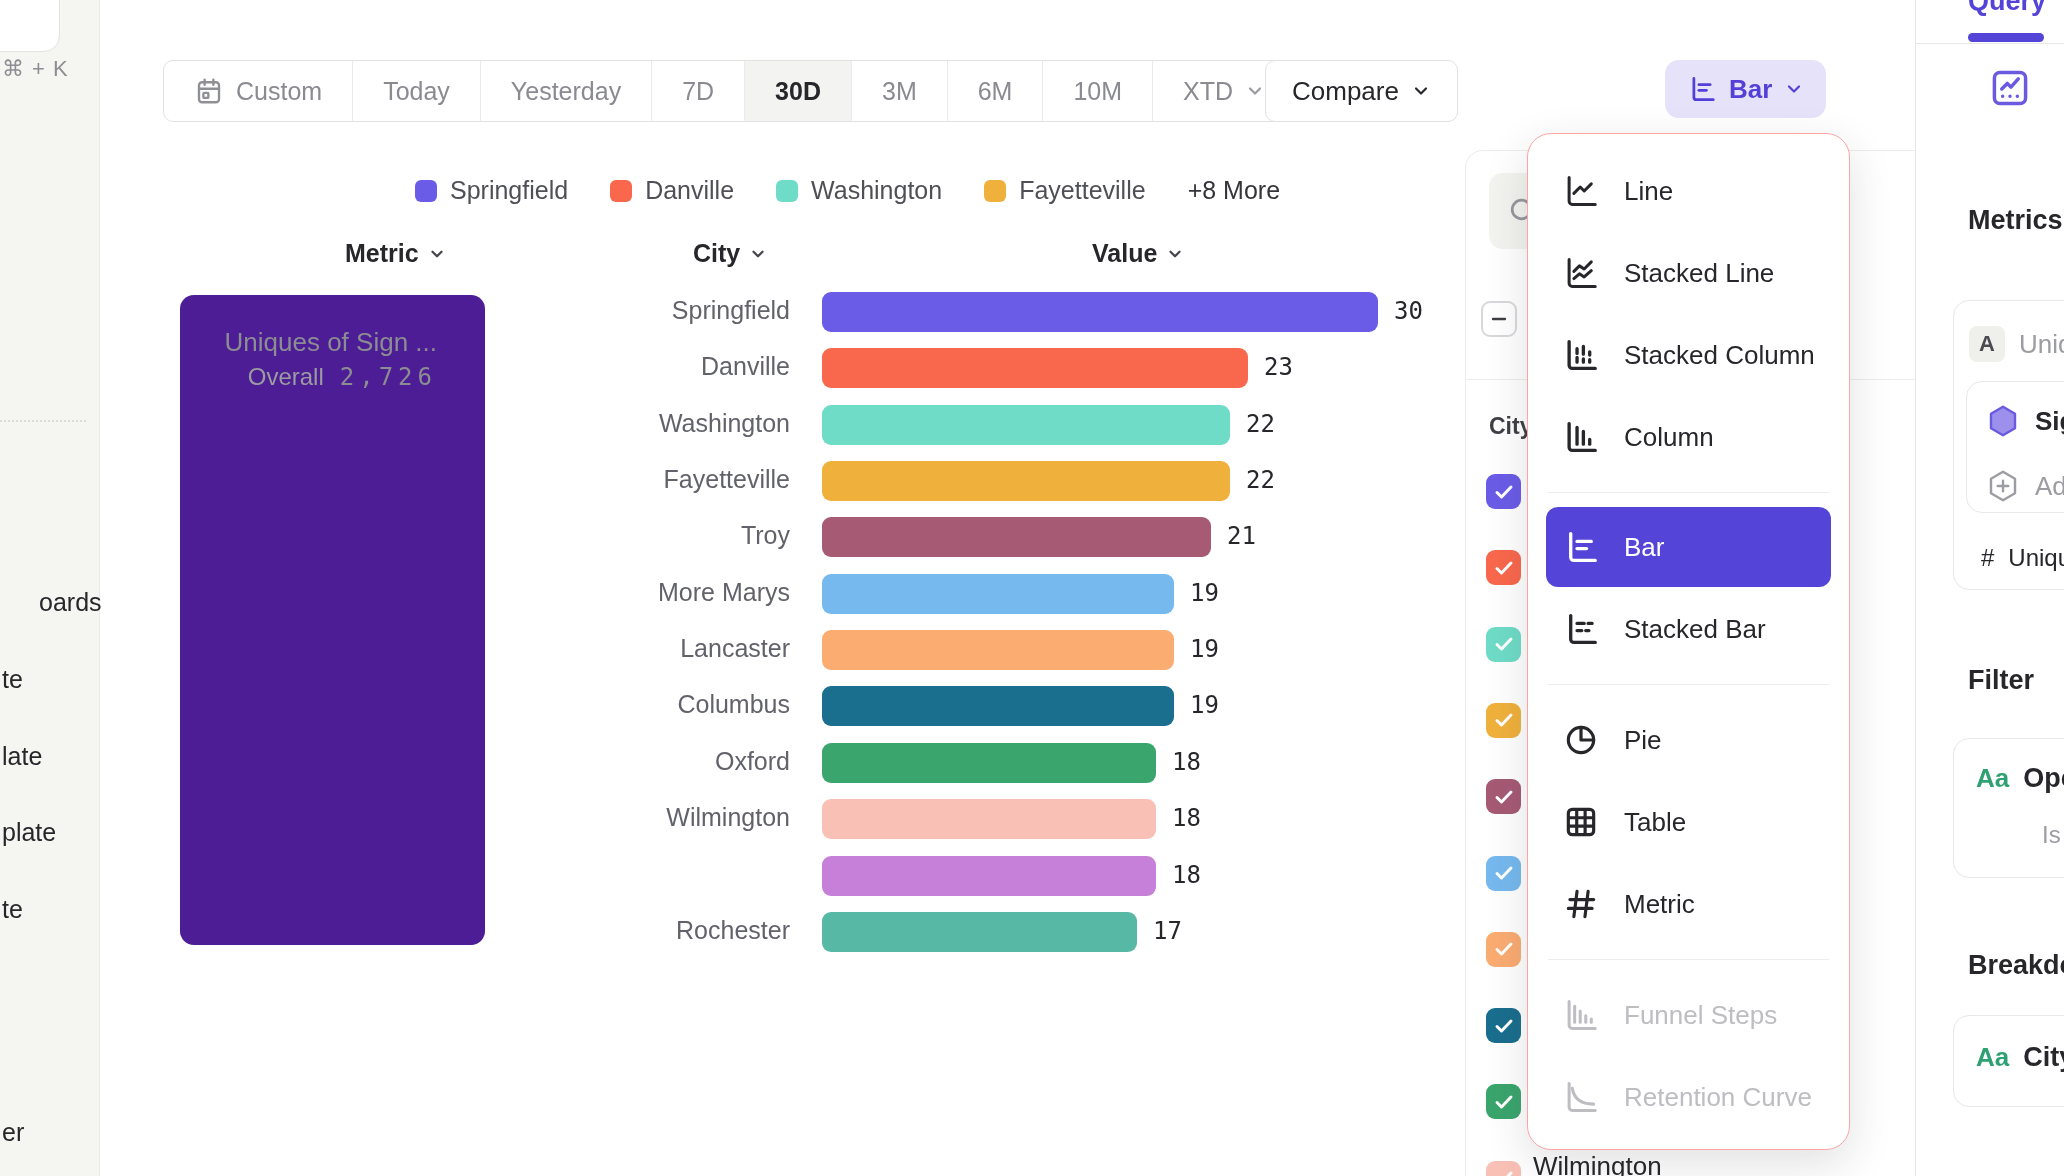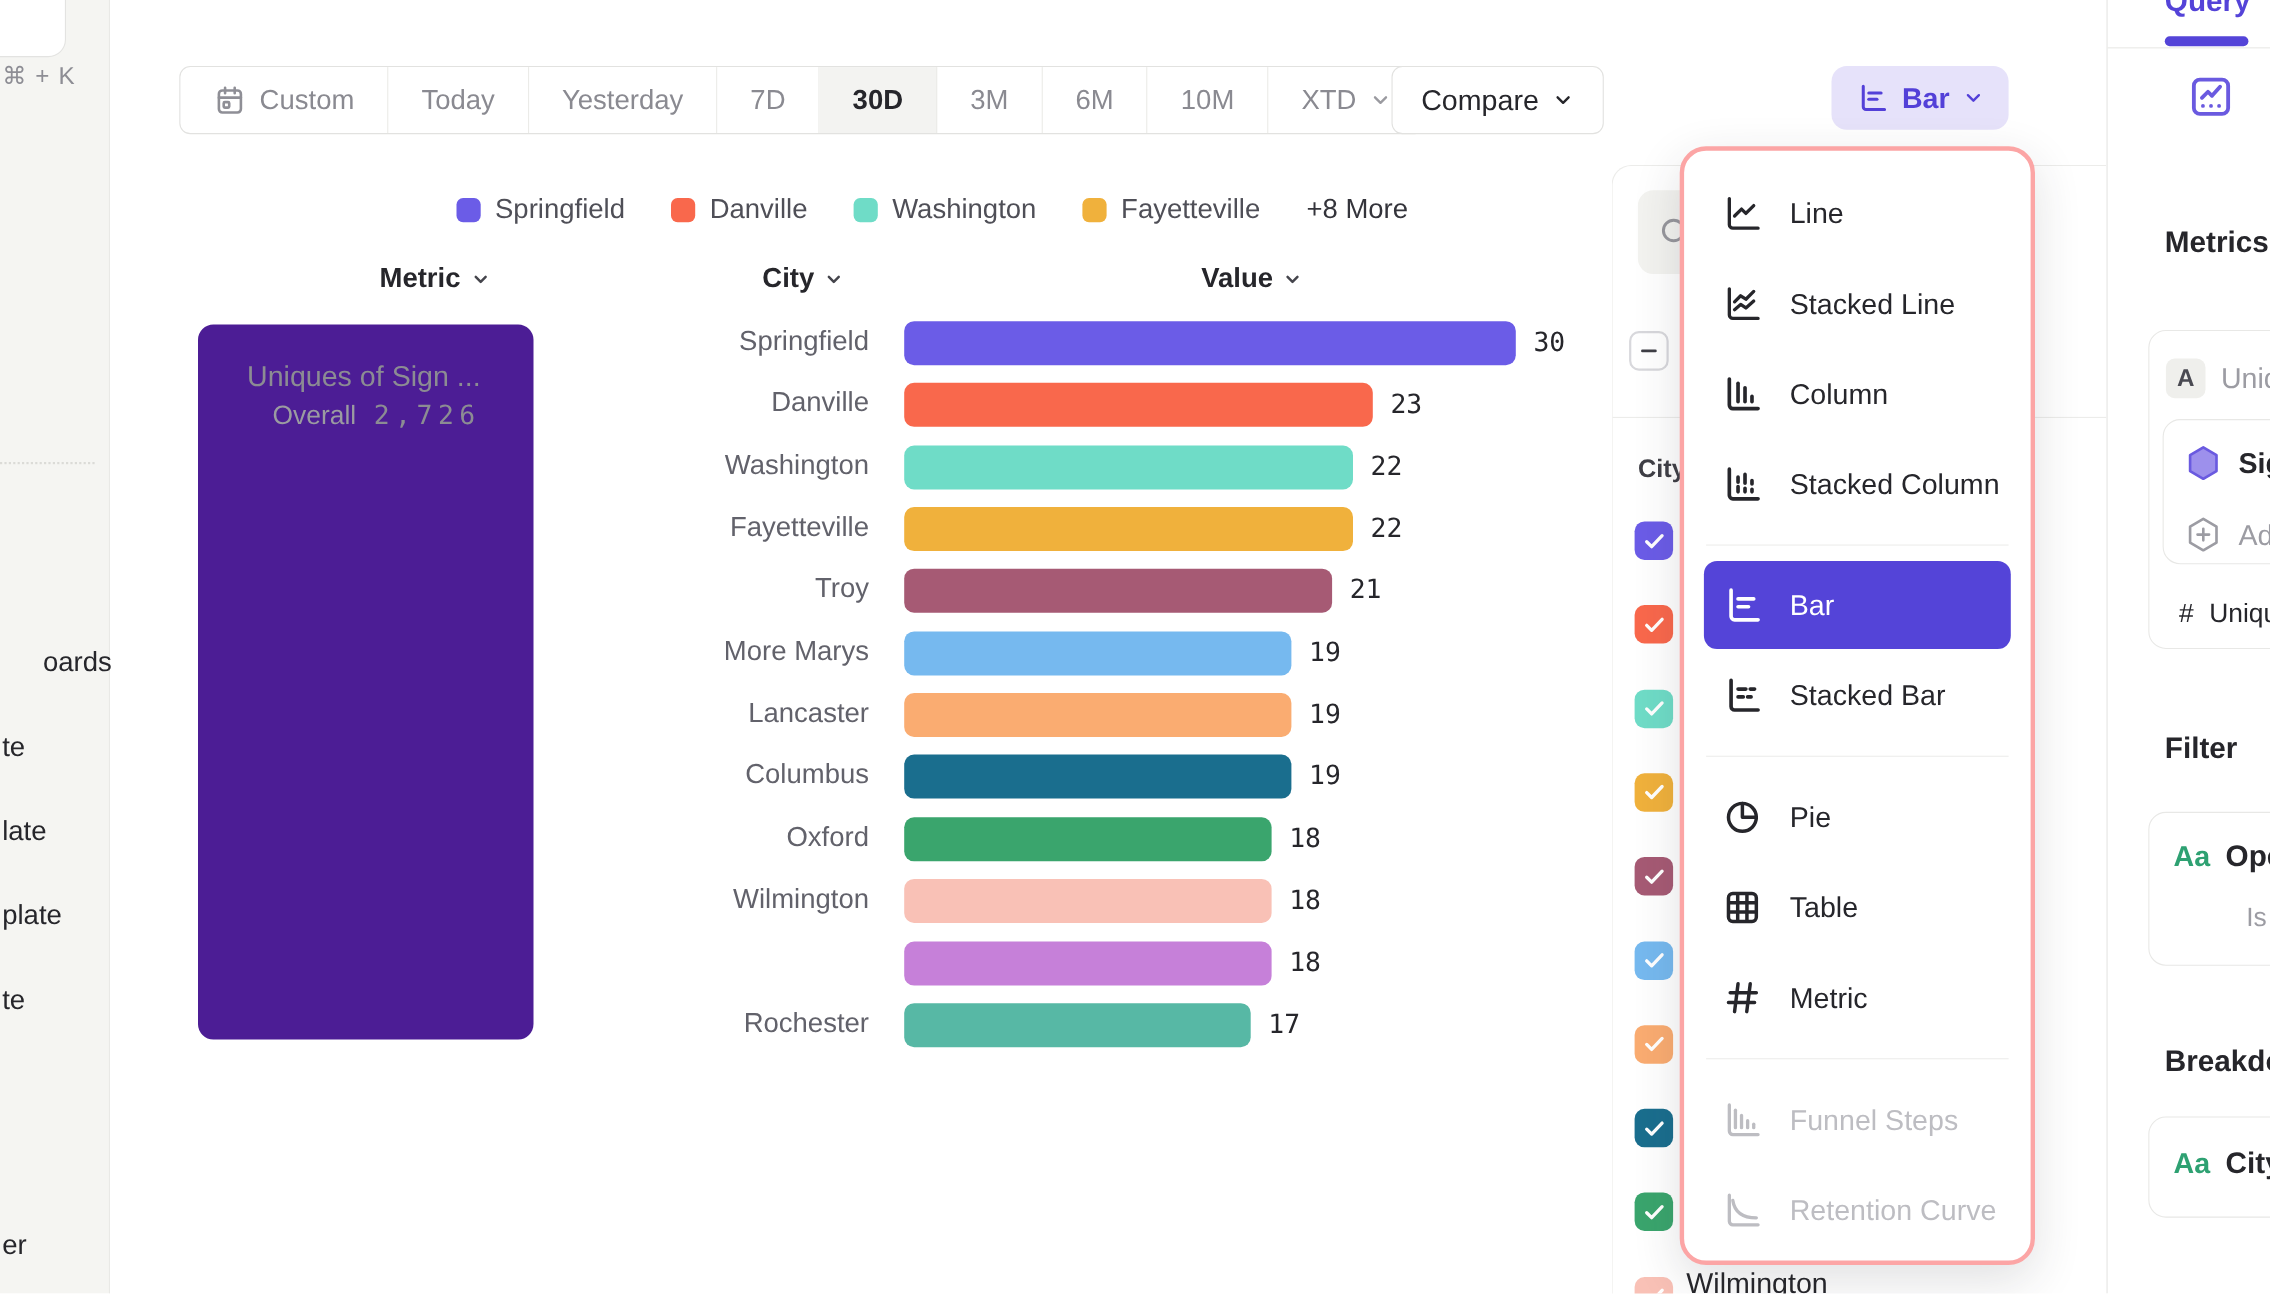--- a/index.html
+++ b/index.html
@@ -52,21 +52,21 @@
   
   .city-popover { position:absolute; left:1465px; top:150px; width:450px; height:1060px; background:#fff; border:1px solid #ECECEA; border-right:none; border-radius:18px 0 0 18px; }
   .search-field { position:absolute; left:23px; top:22px; width:360px; height:76px; background:#F3F3F0; border-radius:14px; display:flex; align-items:center; padding-left:16px; color:#97979D; }
   .select-all { position:absolute; left:15px; top:150px; width:36px; height:36px; background:#fff; border:2px solid #D8D8DC; border-radius:9px; display:flex; align-items:center; justify-content:center; color:#3F3F46; cursor:pointer; }
   .pop-divider { position:absolute; left:0; top:228px; width:100%; border-top:1px solid #ECECEA; }
   .pop-group-label { position:absolute; left:23px; top:262px; font-size:23px; font-weight:600; color:#3F3F46; }
   .city-check { position:absolute; left:20px; width:35px; height:35px; border-radius:9px; display:flex; align-items:center; justify-content:center; color:#fff; cursor:pointer; }
   .pop-partial-label { position:absolute; left:67px; top:1000px; font-size:26px; font-weight:500; color:#26262B; }
 
   
-  .chart-menu { position:absolute; left:1527px; top:133px; width:323px; height:1017px; background:#fff; border:4px solid #fca5a5; border-radius:24px; box-shadow:0 14px 44px rgba(40,40,50,.14); padding:16px 18px 0 18px; }
+  .chart-menu { position:absolute; left:1527px; top:133px; width:323px; height:1017px; background:#fff; border:1px solid #fca5a5; border-radius:24px; box-shadow:0 14px 44px rgba(40,40,50,.14); padding:16px 18px 0 18px; }
   .menu-item { display:flex; align-items:center; gap:24px; height:82px; padding-left:16px; font-size:26px; font-weight:500; color:#26262B; border-radius:12px; cursor:pointer; }
   .menu-item .mi-icon { width:38px; height:38px; }
   .menu-item.selected { background:#5444D8; color:#fff; height:80px; margin:1px 0; }
   .menu-item.disabled { color:#BDBDC2; cursor:default; }
   .menu-divider { border-top:1px solid #EDEDEB; margin:14px 2px; }
 
   
   .query-panel { position:absolute; left:1915px; top:0; width:149px; height:1176px; background:#fff; border-left:1px solid #E5E5E3; }
   .q-tab { position:absolute; left:52px; top:-14px; font-size:27px; font-weight:700; color:#5443D8; cursor:pointer; }
   .q-underline { position:absolute; left:52px; top:33px; width:76px; height:9px; border-radius:5px; background:#5444D8; }
@@ -389,37 +389,37 @@
           <path d="M7.5 15.5l3.5-3 3 2 4.5-4"></path>
           <path d="M7.5 11l3.5-3.5 3 2L18.5 5"></path>
         </svg>
       </span>
       <span>Stacked Line</span>
     </div>
     <div class="menu-item">
       <span>
         <svg class="mi-icon" viewBox="0 0 24 24" fill="none" stroke="currentColor" stroke-width="2.1" stroke-linecap="round" stroke-linejoin="round">
           <path d="M4.5 3.5v15a2 2 0 0 0 2 2H21"></path>
+          <path d="M9.5 16.5v-3M9.5 11V8"></path>
+          <path d="M13.5 16.5v-2M13.5 11.5v-5"></path>
+          <path d="M17.5 16.5v-1.5M17.5 12v-2"></path>
+        </svg>
+      </span>
+      <span>Stacked Column</span>
+    </div>
+    <div class="menu-item">
+      <span>
+        <svg class="mi-icon" viewBox="0 0 24 24" fill="none" stroke="currentColor" stroke-width="2.1" stroke-linecap="round" stroke-linejoin="round">
+          <path d="M4.5 3.5v15a2 2 0 0 0 2 2H21"></path>
           <path d="M9.5 16.5V6"></path>
           <path d="M13.5 16.5V8.5"></path>
           <path d="M17.5 16.5v-3"></path>
         </svg>
       </span>
       <span>Column</span>
-    </div>
-    <div class="menu-item">
-      <span>
-        <svg class="mi-icon" viewBox="0 0 24 24" fill="none" stroke="currentColor" stroke-width="2.1" stroke-linecap="round" stroke-linejoin="round">
-          <path d="M4.5 3.5v15a2 2 0 0 0 2 2H21"></path>
-          <path d="M9.5 16.5v-3M9.5 11V8"></path>
-          <path d="M13.5 16.5v-2M13.5 11.5v-5"></path>
-          <path d="M17.5 16.5v-1.5M17.5 12v-2"></path>
-        </svg>
-      </span>
-      <span>Stacked Column</span>
     </div>
     <div class="menu-divider"></div>
     <div class="menu-item selected">
       <span>
         <svg class="mi-icon" viewBox="0 0 24 24" fill="none" stroke="currentColor" stroke-width="2.1" stroke-linecap="round" stroke-linejoin="round">
           <path d="M5.5 3.5v15a2 2 0 0 0 2 2H21"></path>
           <path d="M9.5 8.5h9"></path>
           <path d="M9.5 13h6"></path>
         </svg>
       </span>

